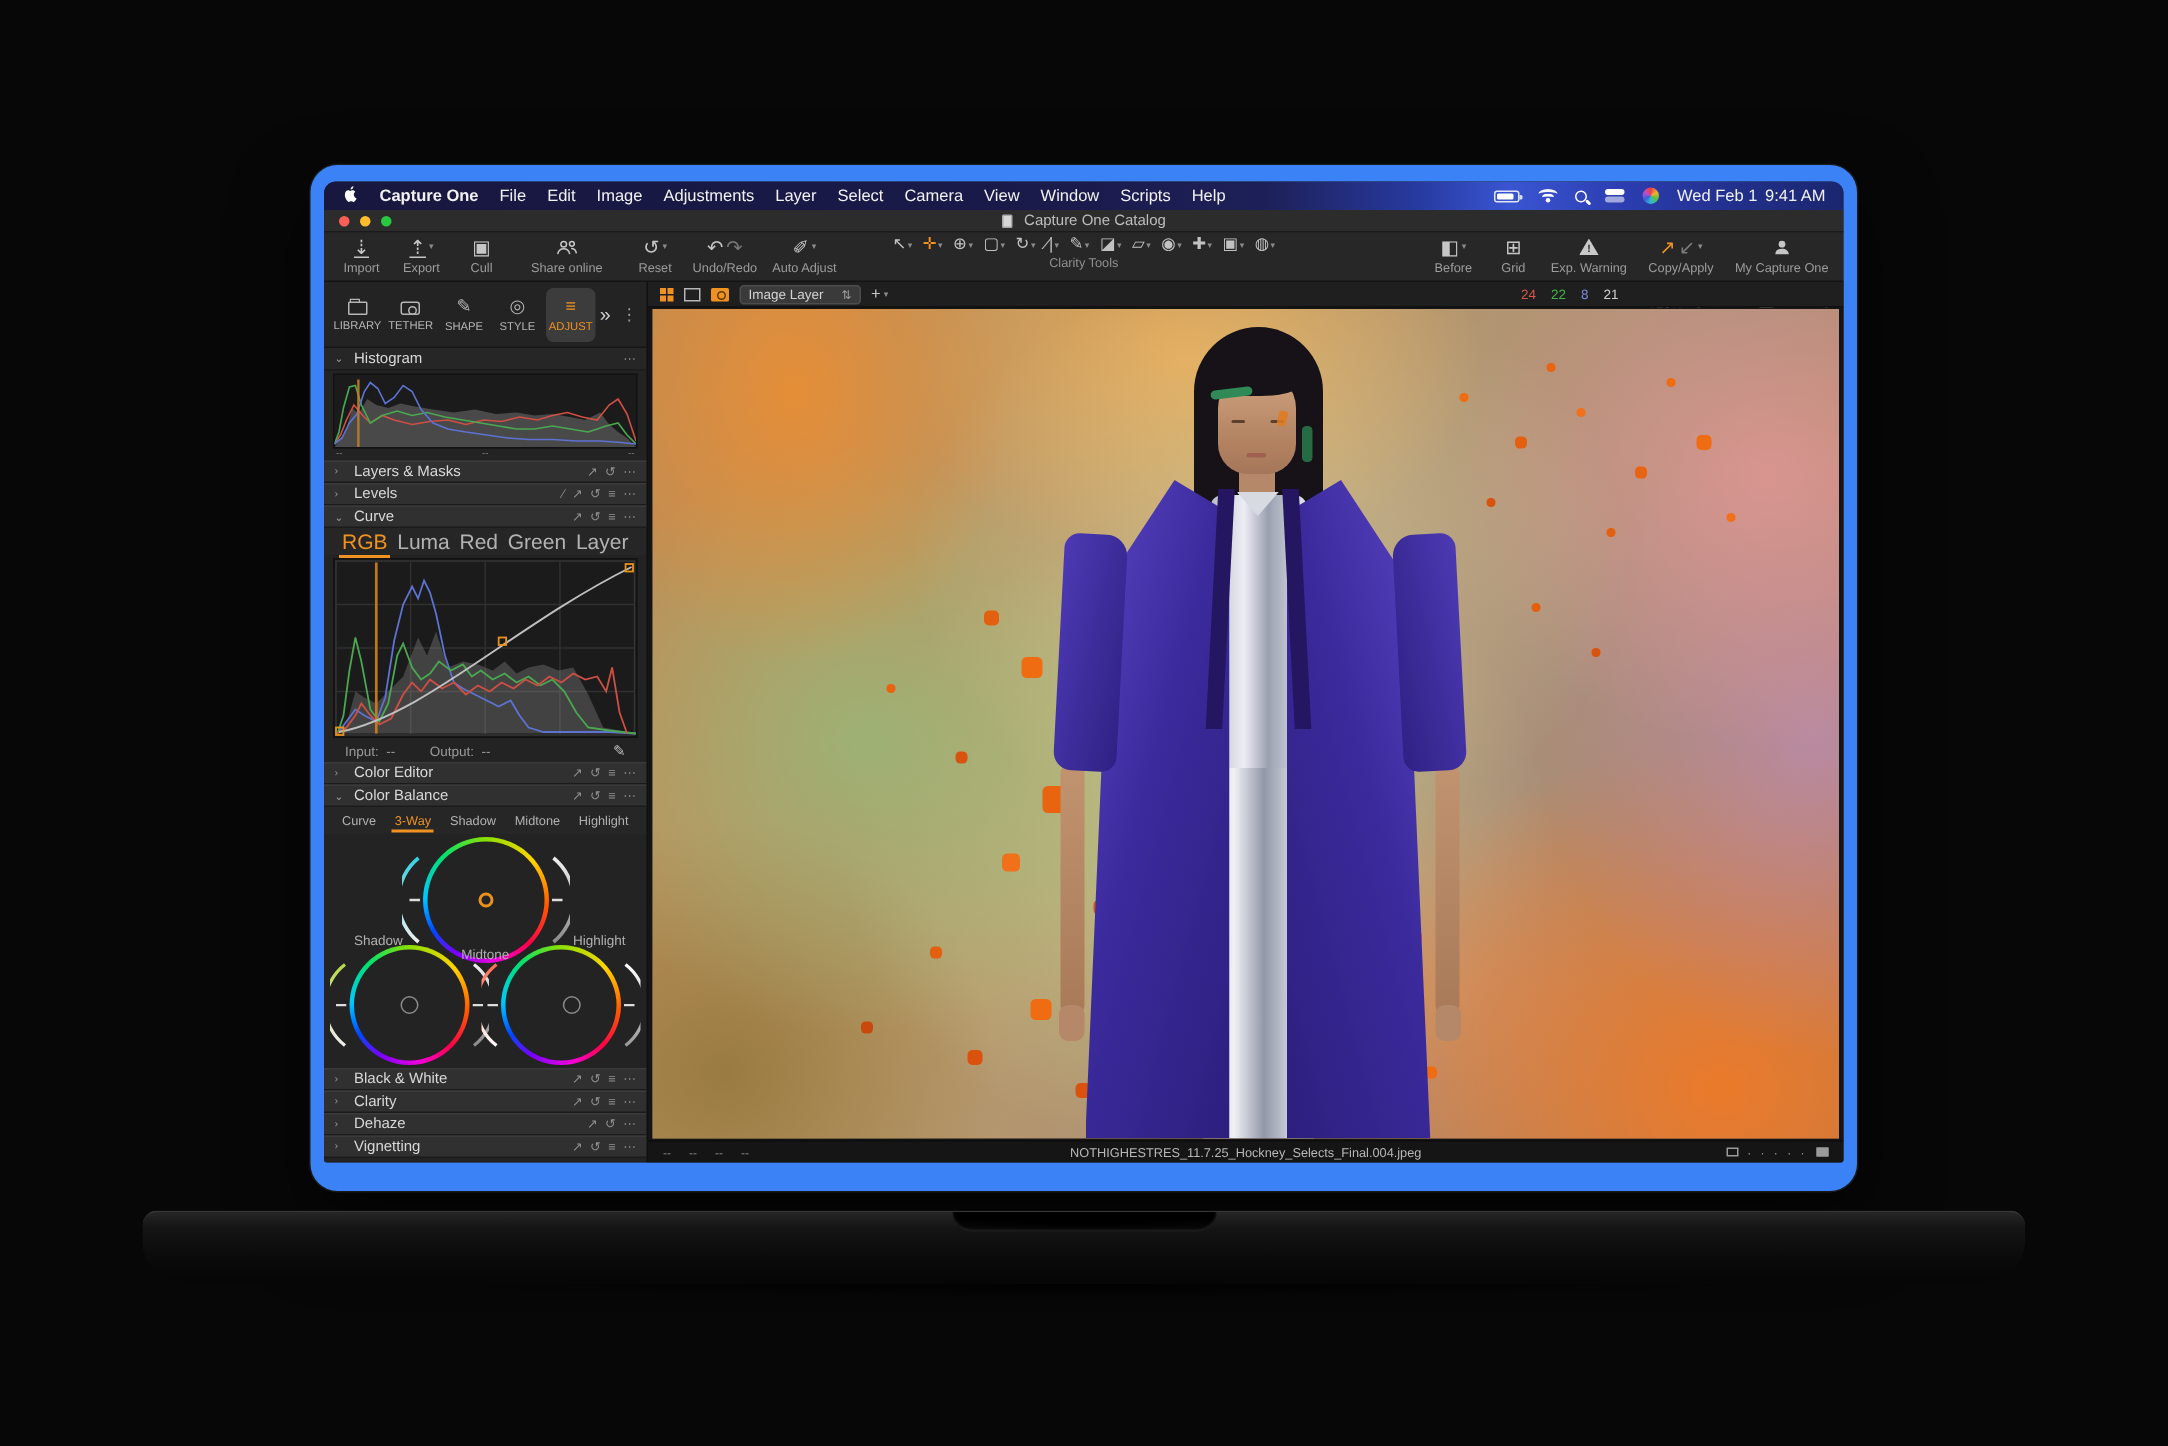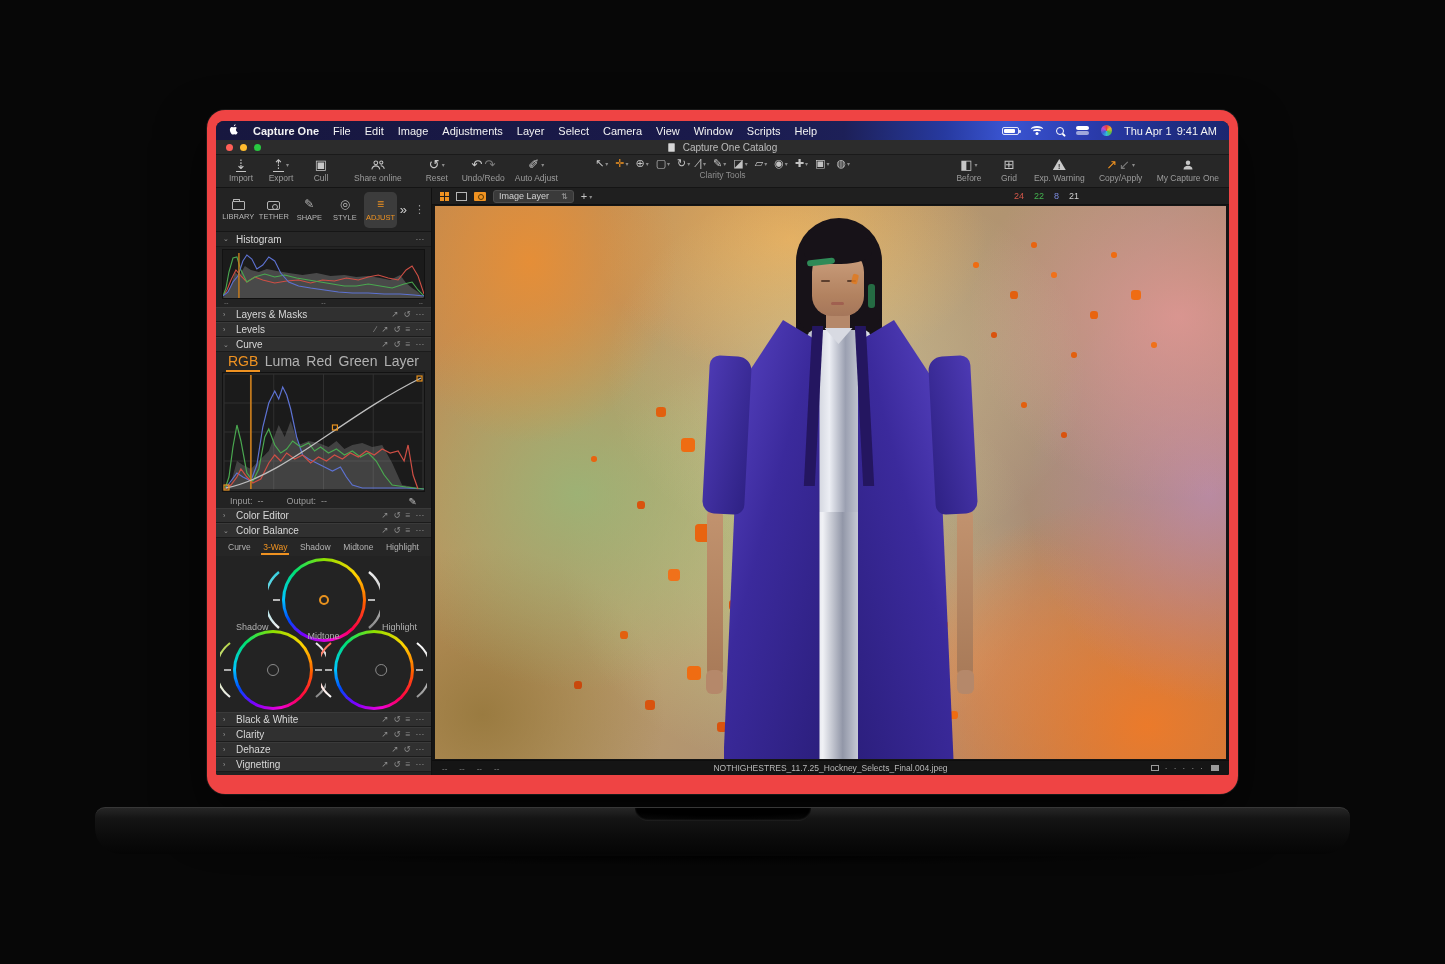--- a/index.html
+++ b/index.html
@@ -1,21 +1,21 @@
 <!DOCTYPE html>
 <html><head>
 <meta charset="utf-8">
 <style>
   html,body{margin:0;padding:0;background:#050505;}
   *{box-sizing:border-box;}
   body{font-family:"Liberation Sans","DejaVu Sans",sans-serif;}
   .stage{position:relative;width:1445px;height:964px;background:#070707;overflow:hidden;}
 
   
-  .screen{position:absolute;left:207px;top:110px;width:1031px;height:684px;background:#ef4444;
+  .screen{position:absolute;left:207px;top:110px;width:1031px;height:684px;background:#3b82f6;
           border-radius:18px;box-shadow:0 0 0 1px #181818,0 22px 50px rgba(0,0,0,.6);}
   .display{position:absolute;left:9px;top:11px;width:1013px;height:654px;background:#1e1e1e;
            overflow:hidden;border-radius:8px 8px 2px 2px;display:flex;flex-direction:column;}
   .base{position:absolute;left:95px;top:807px;width:1255px;height:47px;
         border-radius:10px 10px 26px 26px;border-top:1px solid #373737;
         background:linear-gradient(180deg,#262626 0%,#151515 22%,#0c0c0c 58%,#050505 100%);}
   .notch{position:absolute;left:50%;top:0;transform:translateX(-50%);width:176px;height:13px;
          background:radial-gradient(120% 160% at 50% -30%,#000 55%,#0e0e0e 100%);
          border-radius:0 0 16px 16px;box-shadow:inset 0 -1px 2px rgba(90,90,90,.35);}
   .base-shadow{position:absolute;left:130px;top:856px;width:1185px;height:12px;
@@ -229,21 +229,21 @@
           <span class="i-batt"></span>
           <span class="i-wifi">
               <i class="w1"></i>
               <i class="w2"></i>
               <i class="w3"></i>
             </span>
           <span class="i-mag"></span>
           <span class="i-cc"></span>
           <span class="i-rainbow"></span>
           <span class="clock">
-              <span>Thu Apr 1</span>
+              <span>Wed Feb 1</span>
               <span>9:41 AM</span>
             </span>
         </span>
       </div>
 
       <div class="titlebar">
         <span class="lights">
           <span class="light r"></span>
           <span class="light y"></span>
           <span class="light g"></span>

